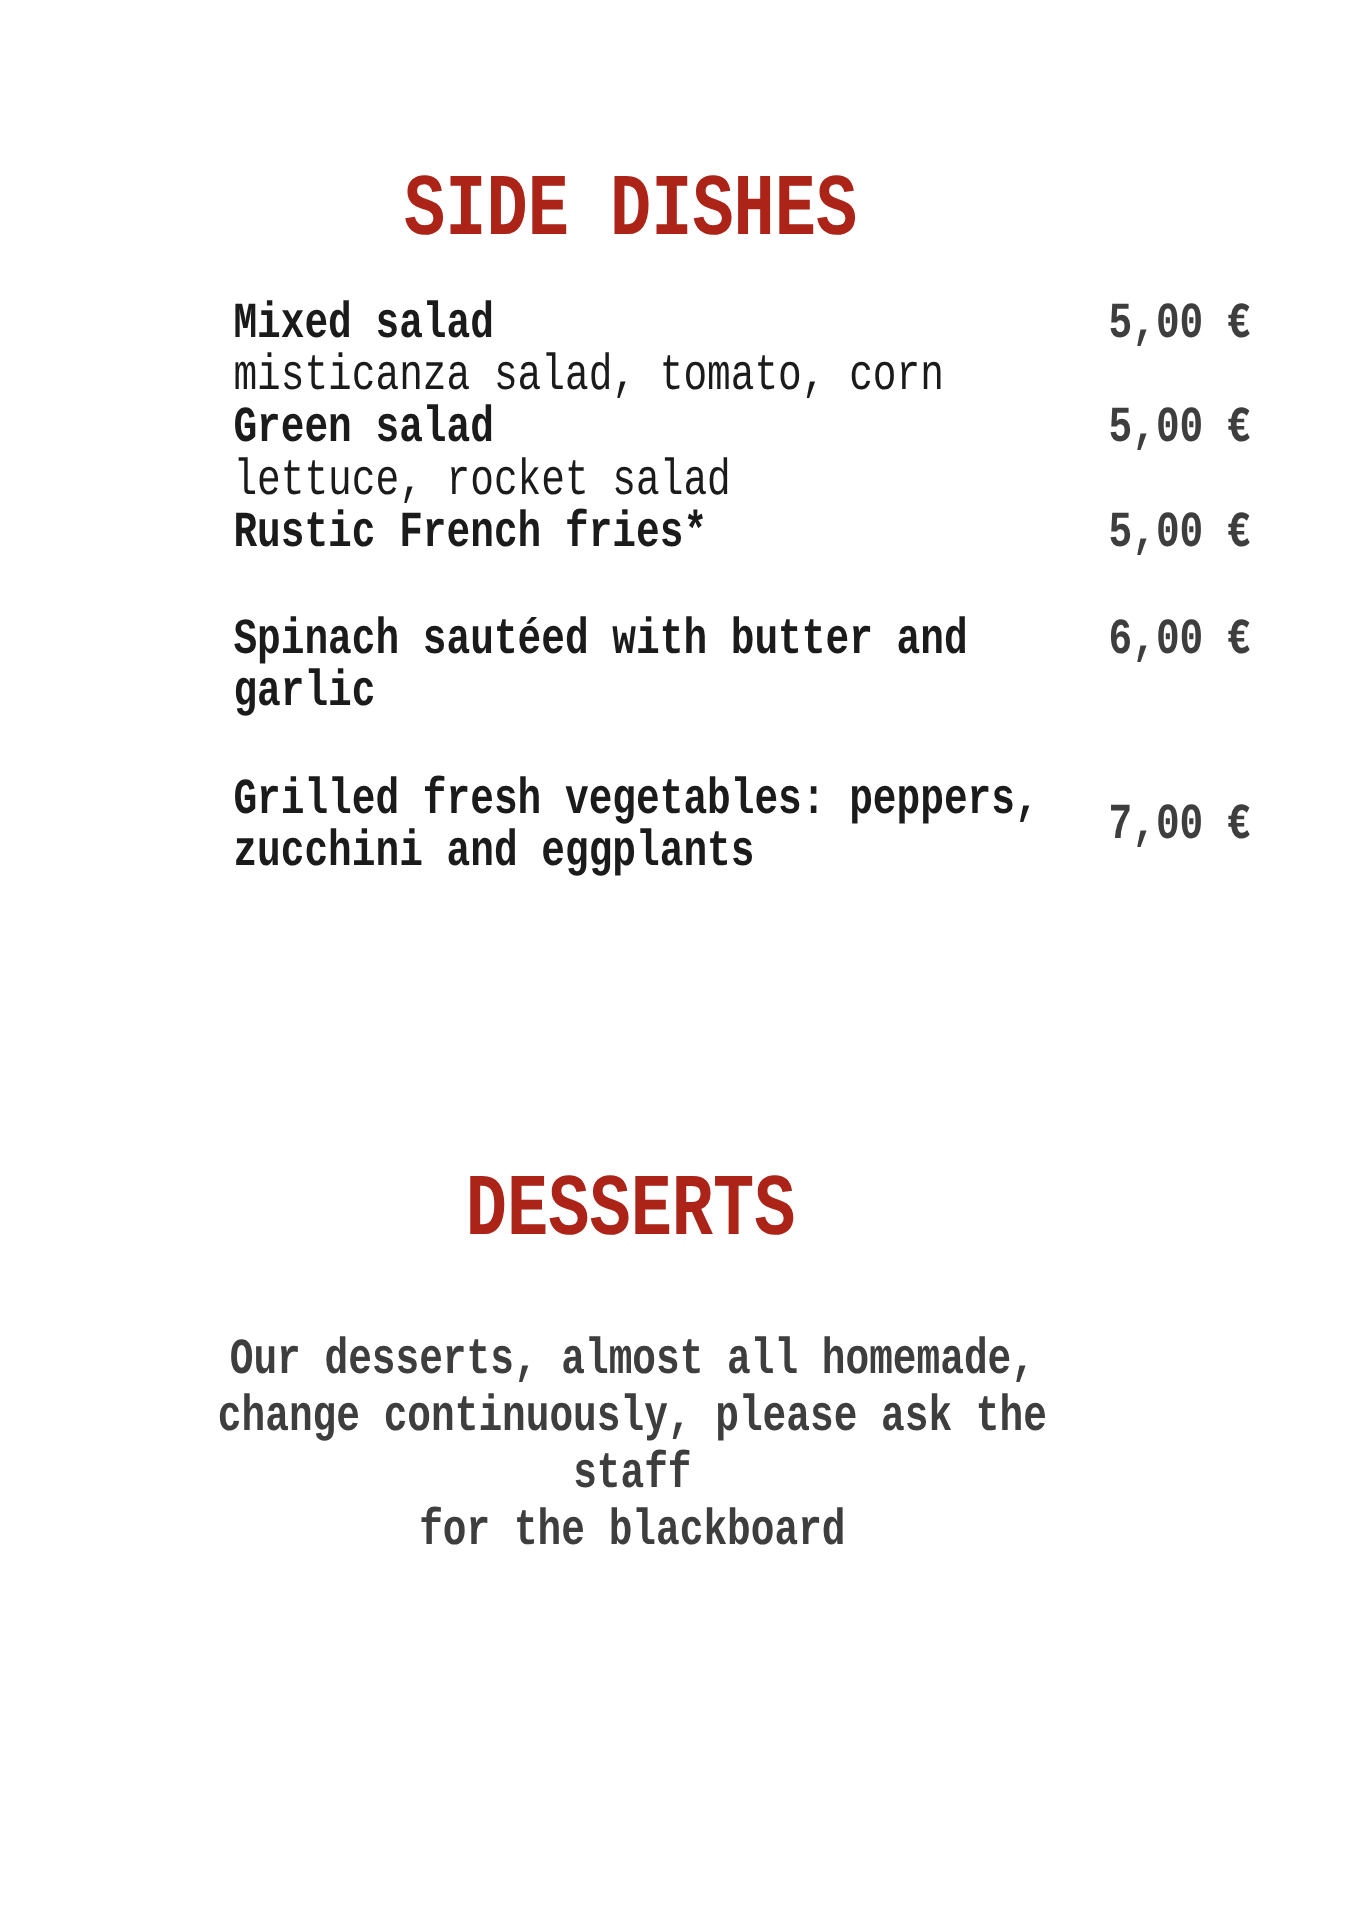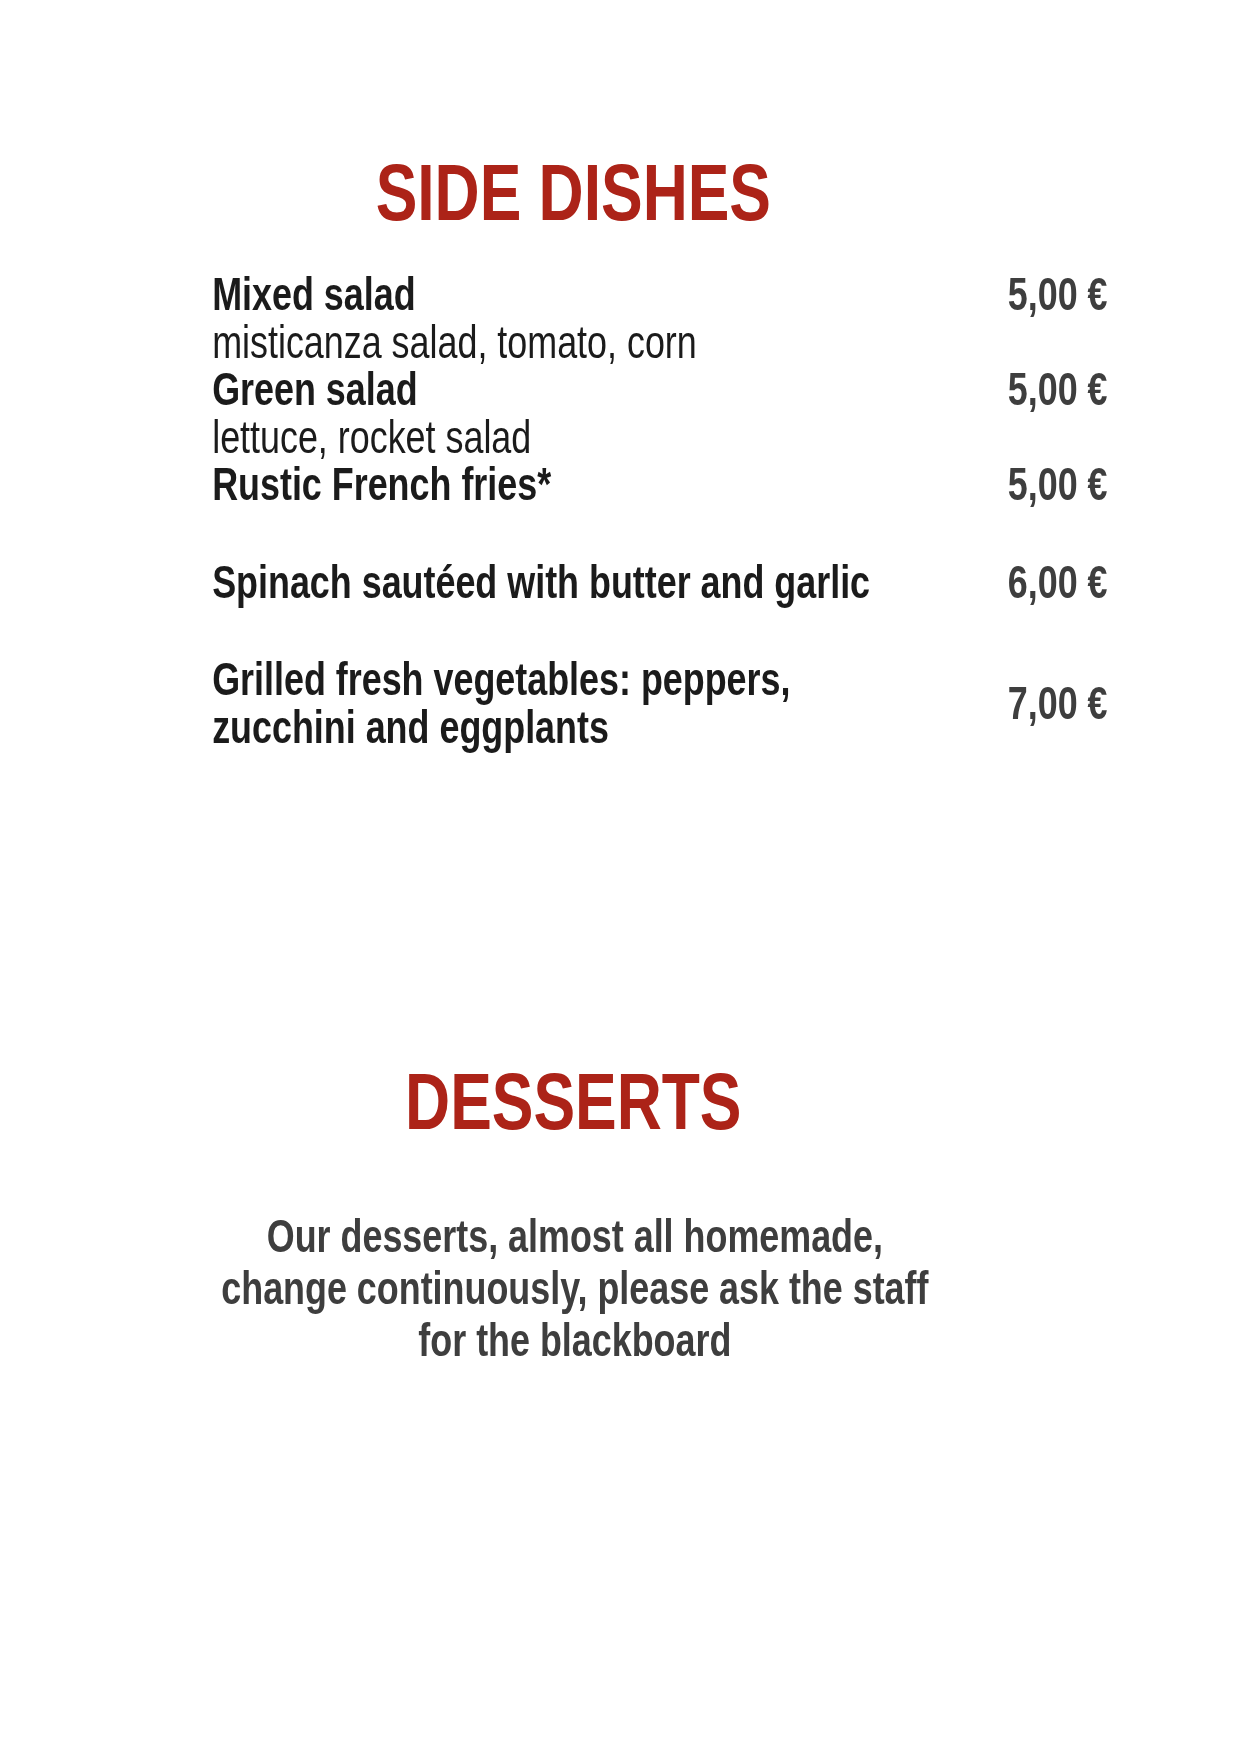--- a/index.html
+++ b/index.html
@@ -6,21 +6,21 @@
     margin: 0;
     padding: 0;
     background: #ffffff;
   }
   .page {
     position: relative;
     width: 1241px;
     height: 1754px;
     background: #ffffff;
     overflow: hidden;
-    font-family: Liberation Sans, sans-serif;
+    font-family: Liberation Mono, monospace;
   }
   
   .scale-wrap {
     position: absolute;
     left: 0;
     top: 0;
     width: 1591px;
     height: 1754px;
     transform: scaleX(0.78);
     transform-origin: 0 0;

